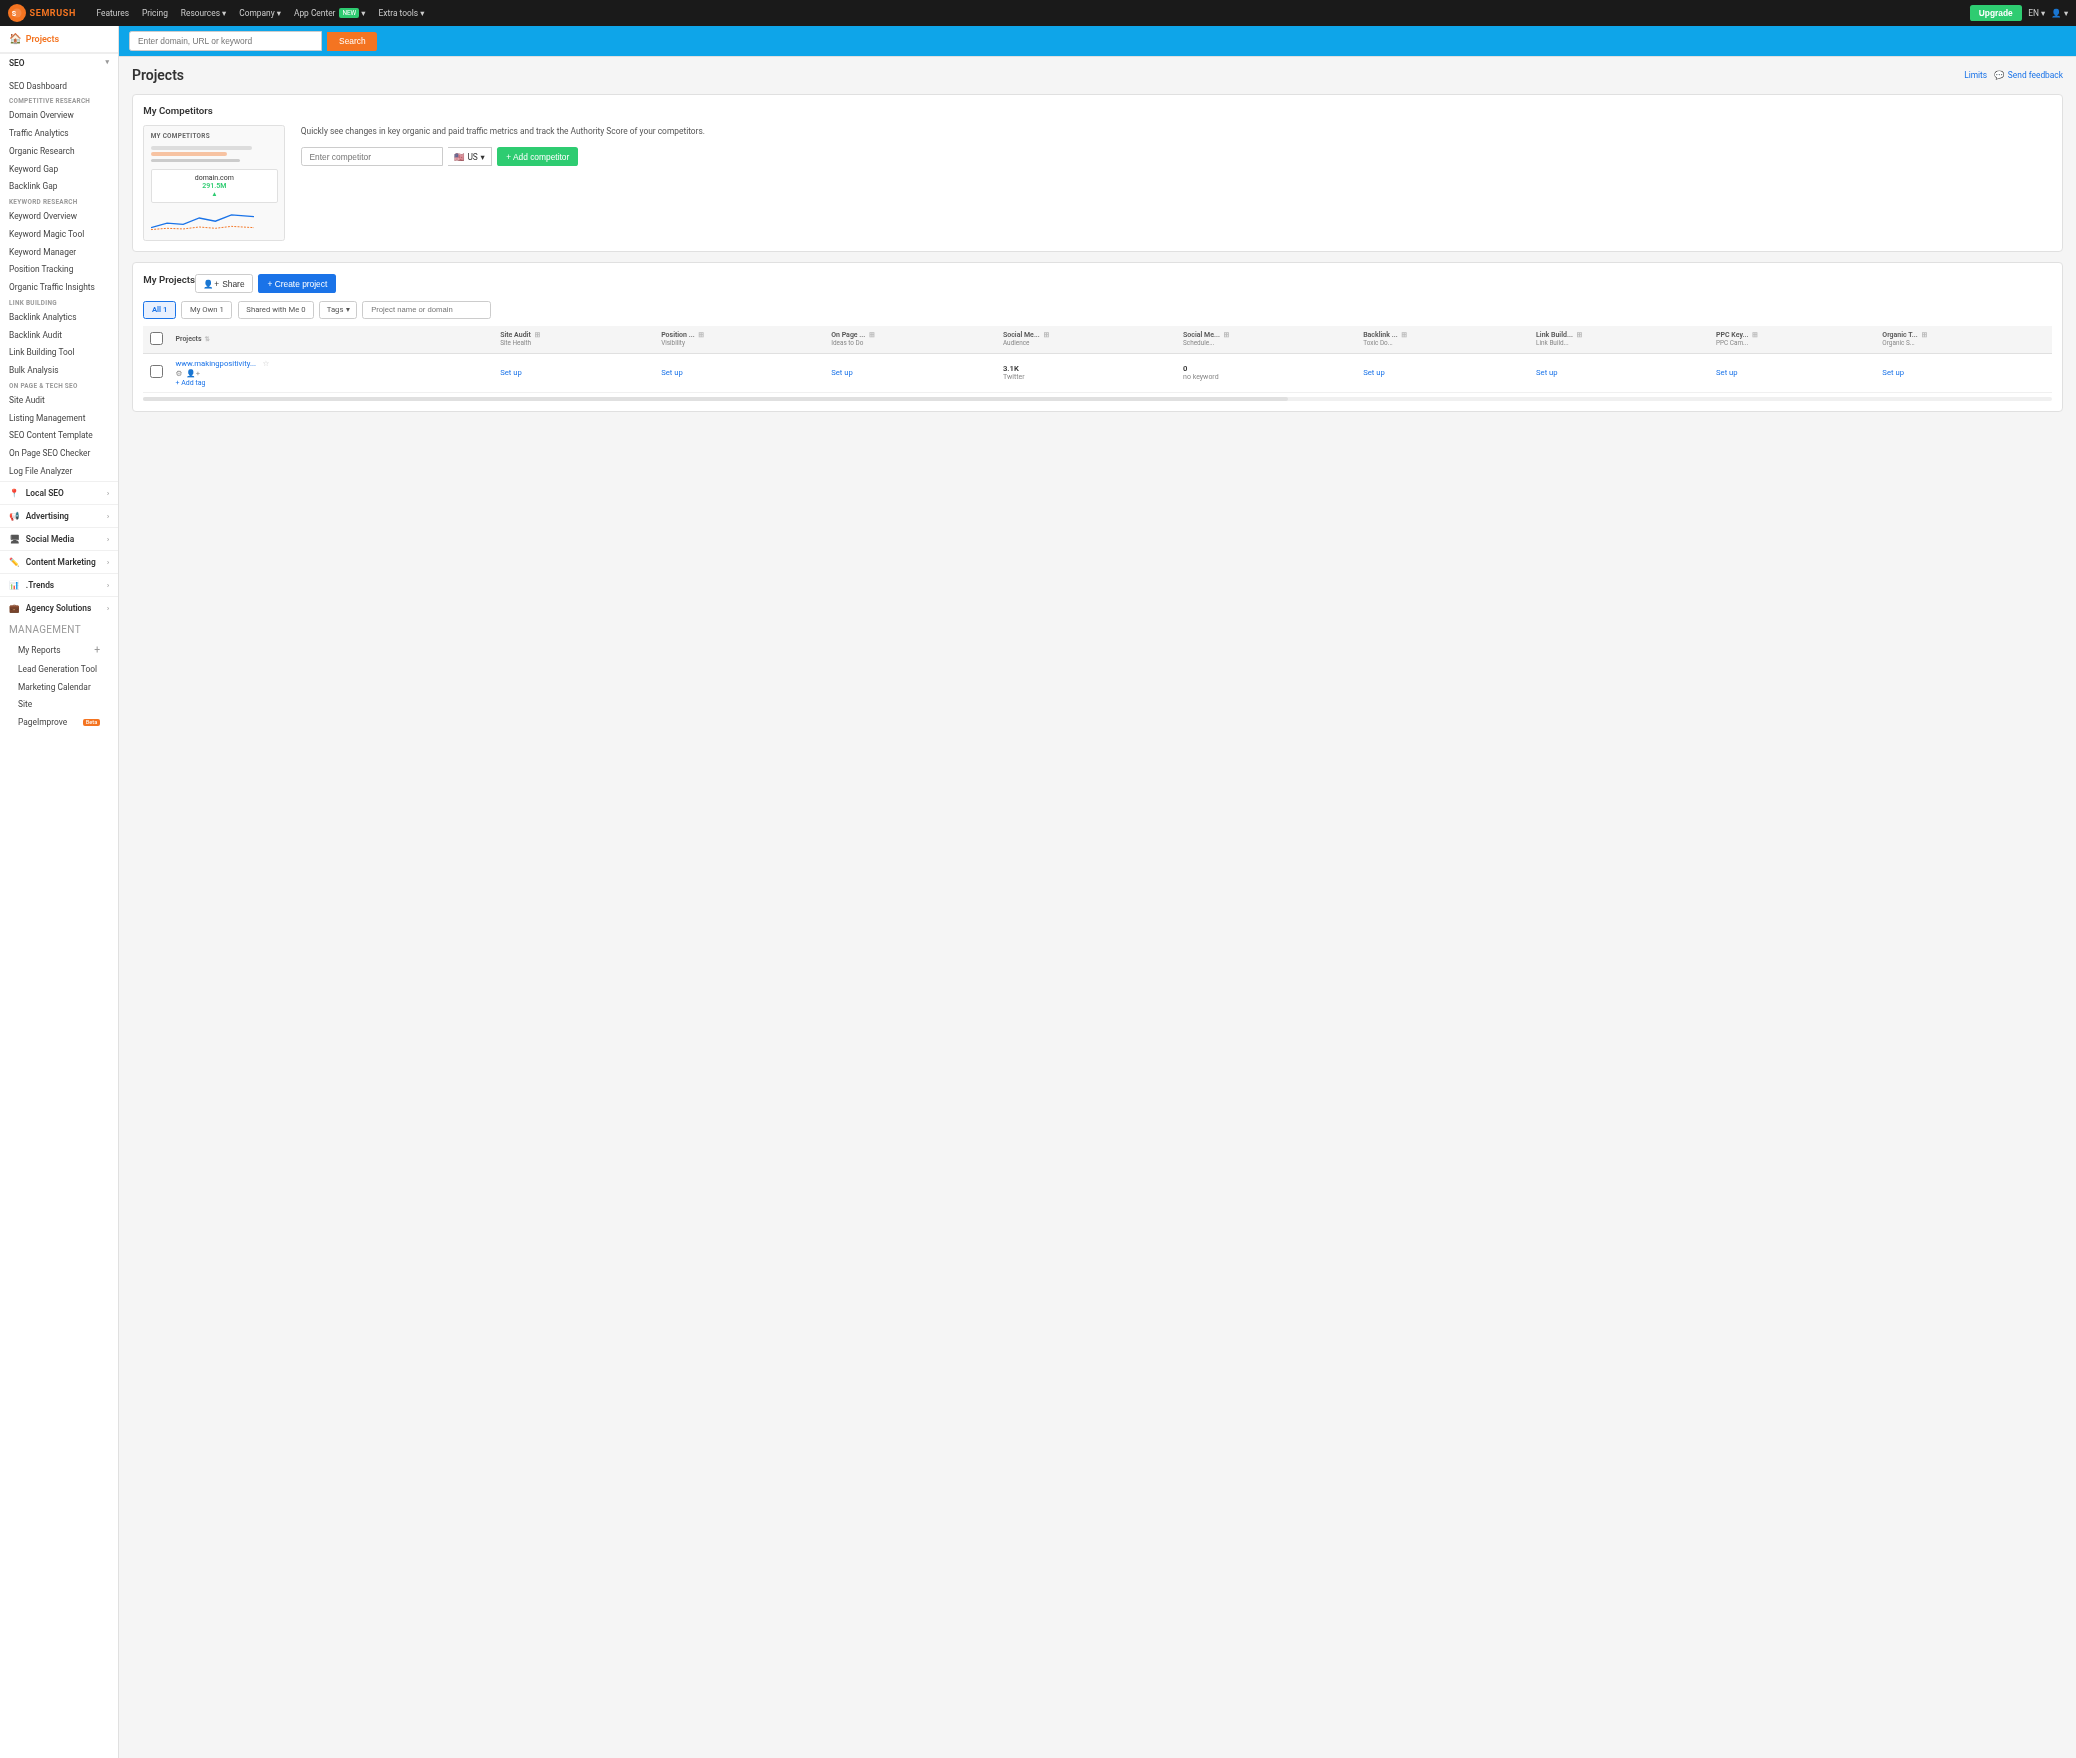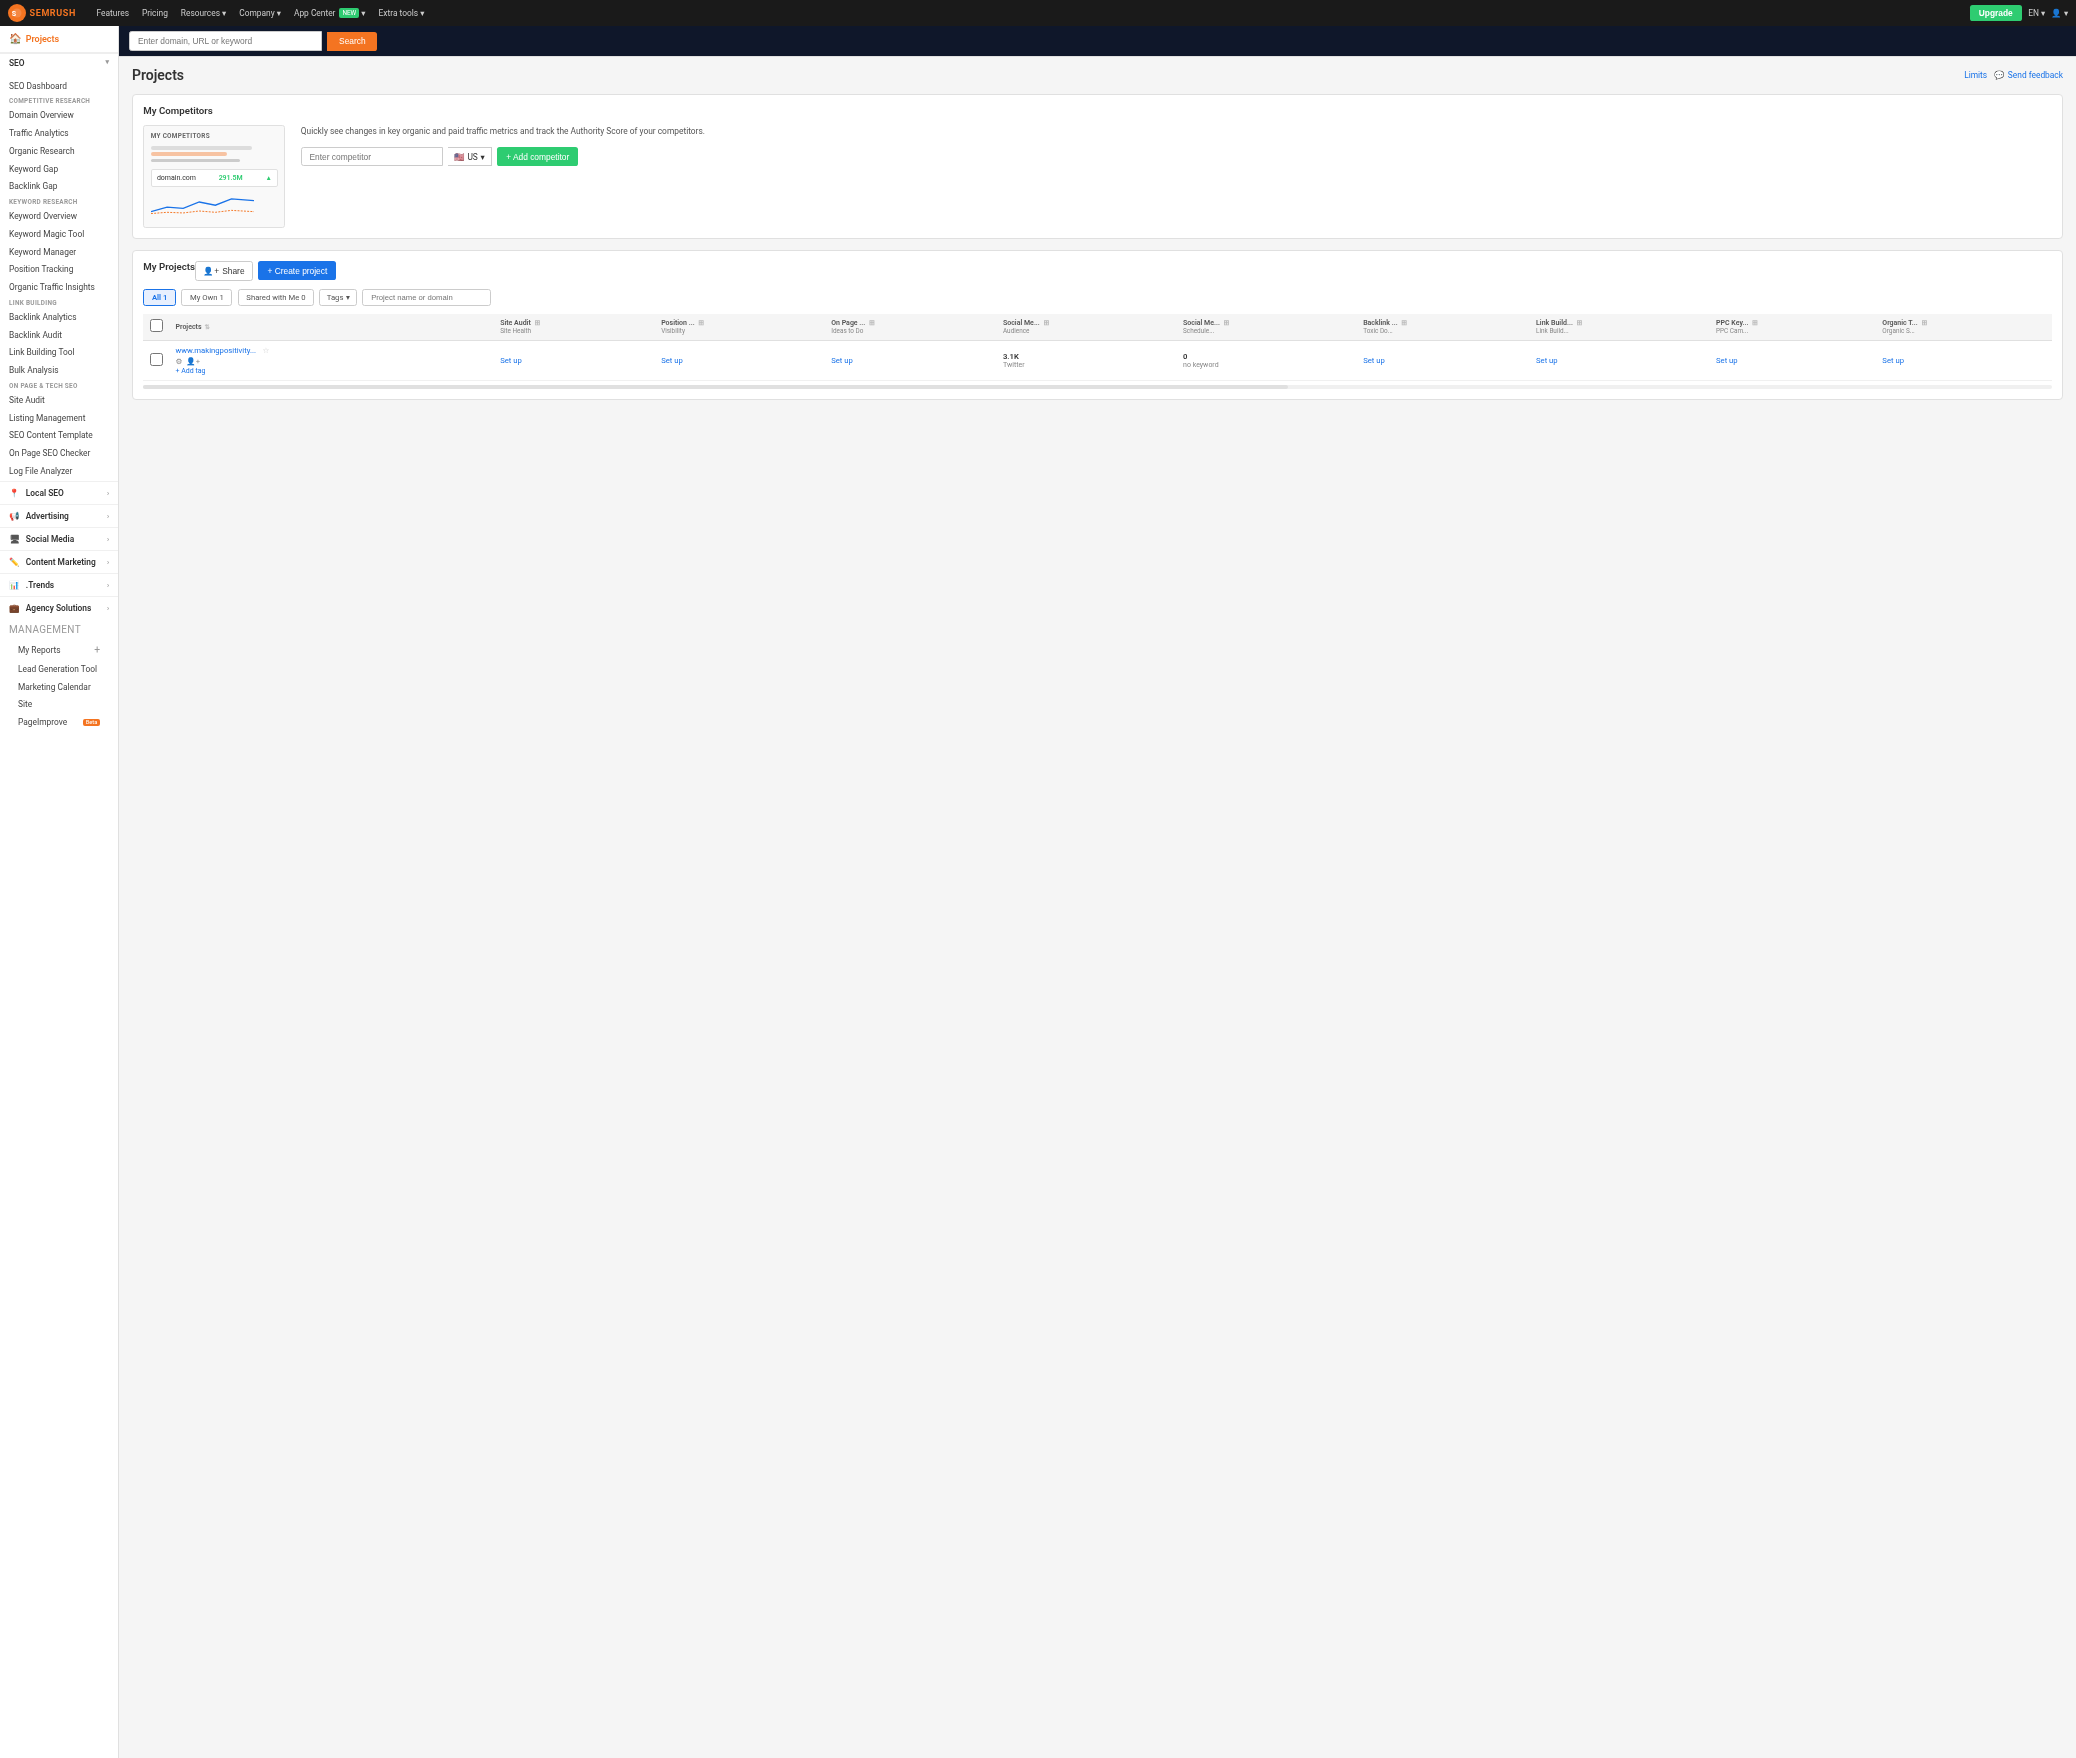--- a/index.html
+++ b/index.html
@@ -37,21 +37,21 @@
 
     .sidebar-seo-header { display: flex; justify-content: space-between; padding: 4.5px 9px; font-size: 8.4px; font-weight: 600; color: #333; cursor: pointer; border-top: 0.6px solid #eee; }
 
     .management-section { padding: 5.2px 9px 1.3px; }
     .management-title { font-size: 10px; font-weight: 400; color: #999; letter-spacing: 0.3px; text-transform: uppercase; margin-bottom: 4px; }
 
     
     .main { flex: 1; display: flex; flex-direction: column; overflow: hidden; }
 
     
-    .search-bar { background: #0f172a; border-bottom: 0.6px solid #e0e0e0; padding: 5.2px 10.3px; display: flex; align-items: center; gap: 5.2px; }
+    .search-bar { background: #0ea5e9; border-bottom: 0.6px solid #e0e0e0; padding: 5.2px 10.3px; display: flex; align-items: center; gap: 5.2px; }
     .search-input { border: 0.6px solid #ccc; border-radius: 2.6px 0 0 2.6px; padding: 3.9px 7.7px; font-size: 8.4px; width: 193px; outline: none; color: #999; }
     .search-btn { background: #f47421; color: #fff; border: none; padding: 4.5px 11.6px; border-radius: 0 2.6px 2.6px 0; font-size: 8.4px; cursor: pointer; font-weight: 500; }
 
     
     .content { flex: 1; overflow-y: auto; padding: 10.3px 13px; }
 
     
     .page-header { display: flex; align-items: center; justify-content: space-between; margin-bottom: 10.3px; }
     .page-title { font-size: 14px; font-weight: 600; color: #333; }
     .page-header-right { display: flex; align-items: center; gap: 7.7px; }
@@ -64,21 +64,21 @@
 
     
     .competitors-body { display: flex; align-items: flex-start; gap: 15.5px; }
     .competitors-preview { width: 142px; flex-shrink: 0; border: 0.6px solid #e0e0e0; border-radius: 2.6px; background: #f9f9f9; padding: 6.4px; min-height: 103px; }
     .competitors-preview-title { font-size: 6.4px; font-weight: 700; color: #666; text-transform: uppercase; letter-spacing: 0.3px; margin-bottom: 5.2px; }
     .preview-bars { display: flex; flex-direction: column; gap: 2.6px; margin-bottom: 6.4px; }
     .preview-bar { height: 3.9px; border-radius: 1.9px; background: #ddd; }
     .preview-bar.b1 { width: 80%; }
     .preview-bar.b2 { width: 60%; background: #f47421; opacity: 0.4; }
     .preview-bar.b3 { width: 70%; background: #ccc; }
-    .preview-domain-row { display: flex; align-items: center; justify-content: space-between; background: #fff; border: 0.6px solid #e0e0e0; border-radius: 1.9px; padding: 3.9px 5.2px; margin-top: 5.2px; }
+    .preview-domain-row { display: flex; align-items: center; justify-content: space-between; background: #fff; border: 0.6px solid #e0e0e0; border-radius: 1.9px; padding: 3.9px 5.2px; margin-top: 5.2px; flex-direction: column; }
     .preview-domain { font-size: 7px; color: #333; }
     .preview-value { font-size: 7px; color: #2ecc71; font-weight: 600; }
     .preview-chart { margin-top: 3.9px; }
 
     .competitors-info { flex: 1; }
     .competitors-desc { font-size: 8.4px; color: #555; line-height: 1.5; margin-bottom: 9px; }
     .competitors-actions { display: flex; align-items: center; gap: 5.2px; }
     .competitor-input { border: 0.6px solid #ccc; border-radius: 2.6px 0 0 2.6px; padding: 3.9px 7.7px; font-size: 8.4px; width: 142px; outline: none; }
     .country-select { border: 0.6px solid #ccc; border-left: none; padding: 3.9px 6.4px; font-size: 8.4px; display: flex; align-items: center; gap: 2.6px; background: #fff; cursor: pointer; }
     .add-competitor-btn { background: #2ecc71; color: #fff; border: none; padding: 4.5px 9px; border-radius: 2.6px; font-size: 8.4px; cursor: pointer; display: flex; align-items: center; gap: 3.2px; font-weight: 500; }

